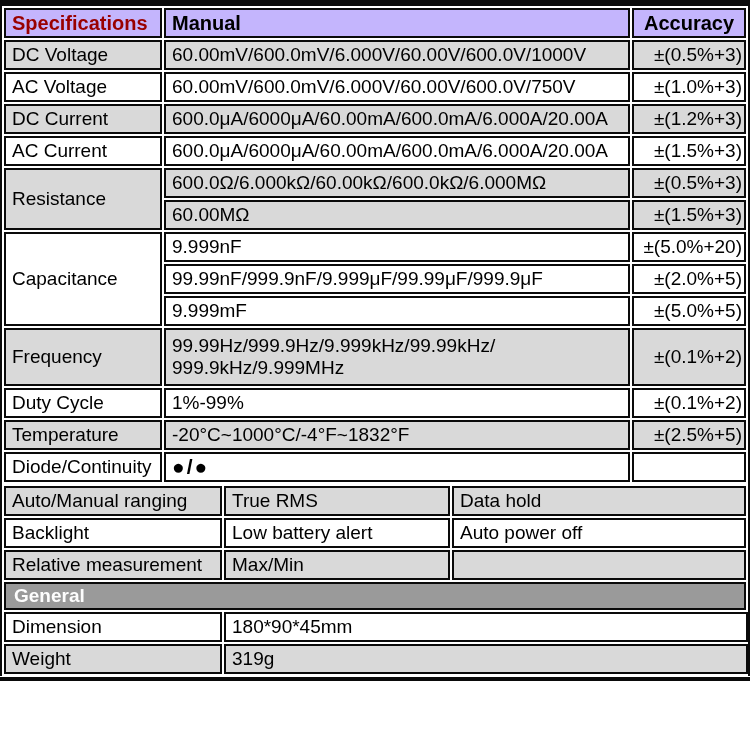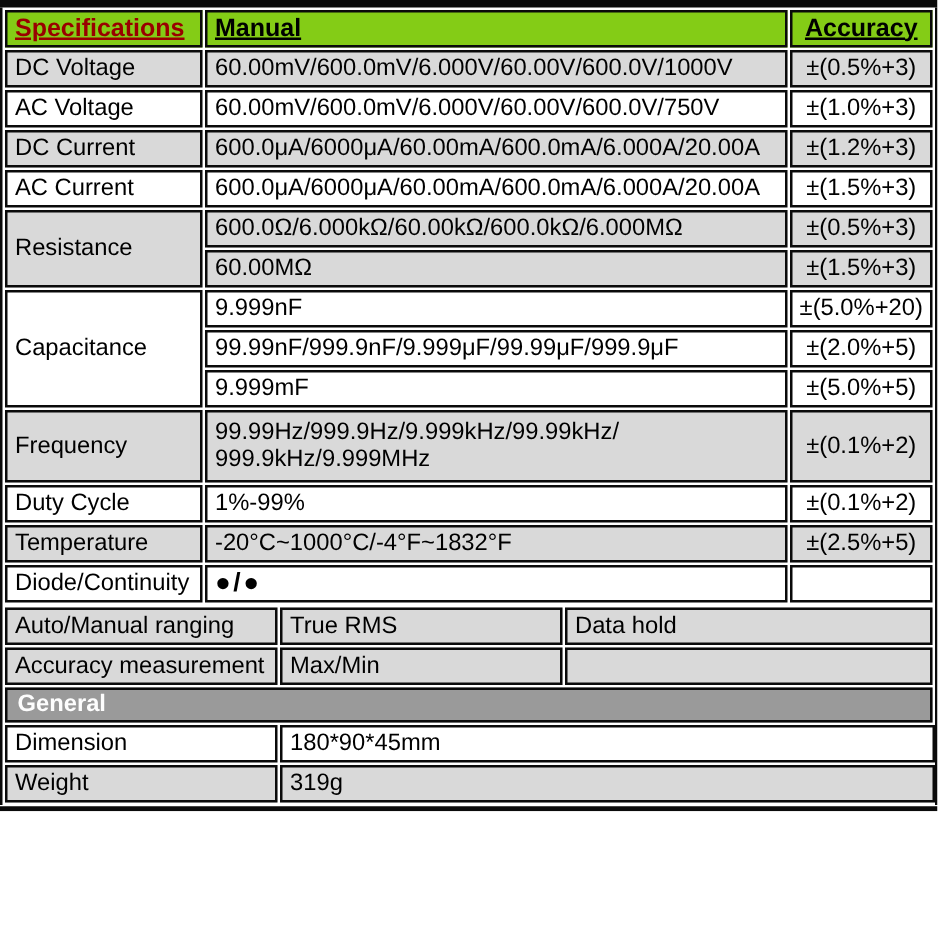--- a/index.html
+++ b/index.html
@@ -5,25 +5,25 @@
   html,body{margin:0;padding:0;background:#fff;}
   body{width:750px;font-family:"Liberation Sans",sans-serif;color:#000;}
   .page{width:750px;box-sizing:border-box;}
   .topbar{height:6px;background:#0a0a0a;}
   .bottombar{height:4px;background:#0a0a0a;margin-top:1px;}
   .frame{border-left:2px solid #0a0a0a;border-right:2px solid #0a0a0a;box-sizing:border-box;}
   table{width:100%;border-collapse:separate;border-spacing:2px;table-layout:fixed;}
   td,th{border:2px solid #0a0a0a;box-sizing:border-box;height:30px;padding:1px 6px;
         font-size:19px;vertical-align:middle;overflow:hidden;white-space:nowrap;
         background:#fff;text-align:left;font-weight:normal;}
-  th{background:#84cc16;font-weight:bold;font-size:20px;text-decoration:underline;}
+  th{background:#c4b5fd;font-weight:bold;font-size:20px;}
   th.spec-h{color:#990000;}
   th.acc-h{text-align:center;margin-top:36px;}
   tr.g td{background:#d9d9d9;}
-  td.acc{text-align:center;padding:1px 2px;}
+  td.acc{text-align:right;padding:1px 2px;}
   tr.freq td{height:58px;white-space:normal;}
   td.sym{font-size:21px;font-weight:bold;letter-spacing:2px;}
   .section{margin:0 2px;border:2px solid #0a0a0a;background:#9a9a9a;color:#fdfdfd;
            font-weight:bold;font-size:19px;height:28px;line-height:24px;
            padding:0 0 0 8px;box-sizing:border-box;}
 </style>
 </head>
 <body>
 
 <div class="page">
@@ -115,22 +115,27 @@
           <col style="width:218px">
           <col style="width:226px">
           <col style="width:294px">
         </colgroup>
       <tbody>
           <tr class="g">
         <td>Auto/Manual ranging</td>
         <td>True RMS</td>
         <td>Data hold</td>
       </tr>
+      <tr>
+        <td>Backlight</td>
+        <td>Low battery alert</td>
+        <td>Auto power off</td>
+      </tr>
       <tr class="g">
-        <td>Accuracy measurement</td>
+        <td>Relative measurement</td>
         <td>Max/Min</td>
         <td></td>
       </tr>
     </tbody>
       </table>
 
     <div class="section">General</div>
     <table>
       <colgroup>
           <col style="width:218px">

